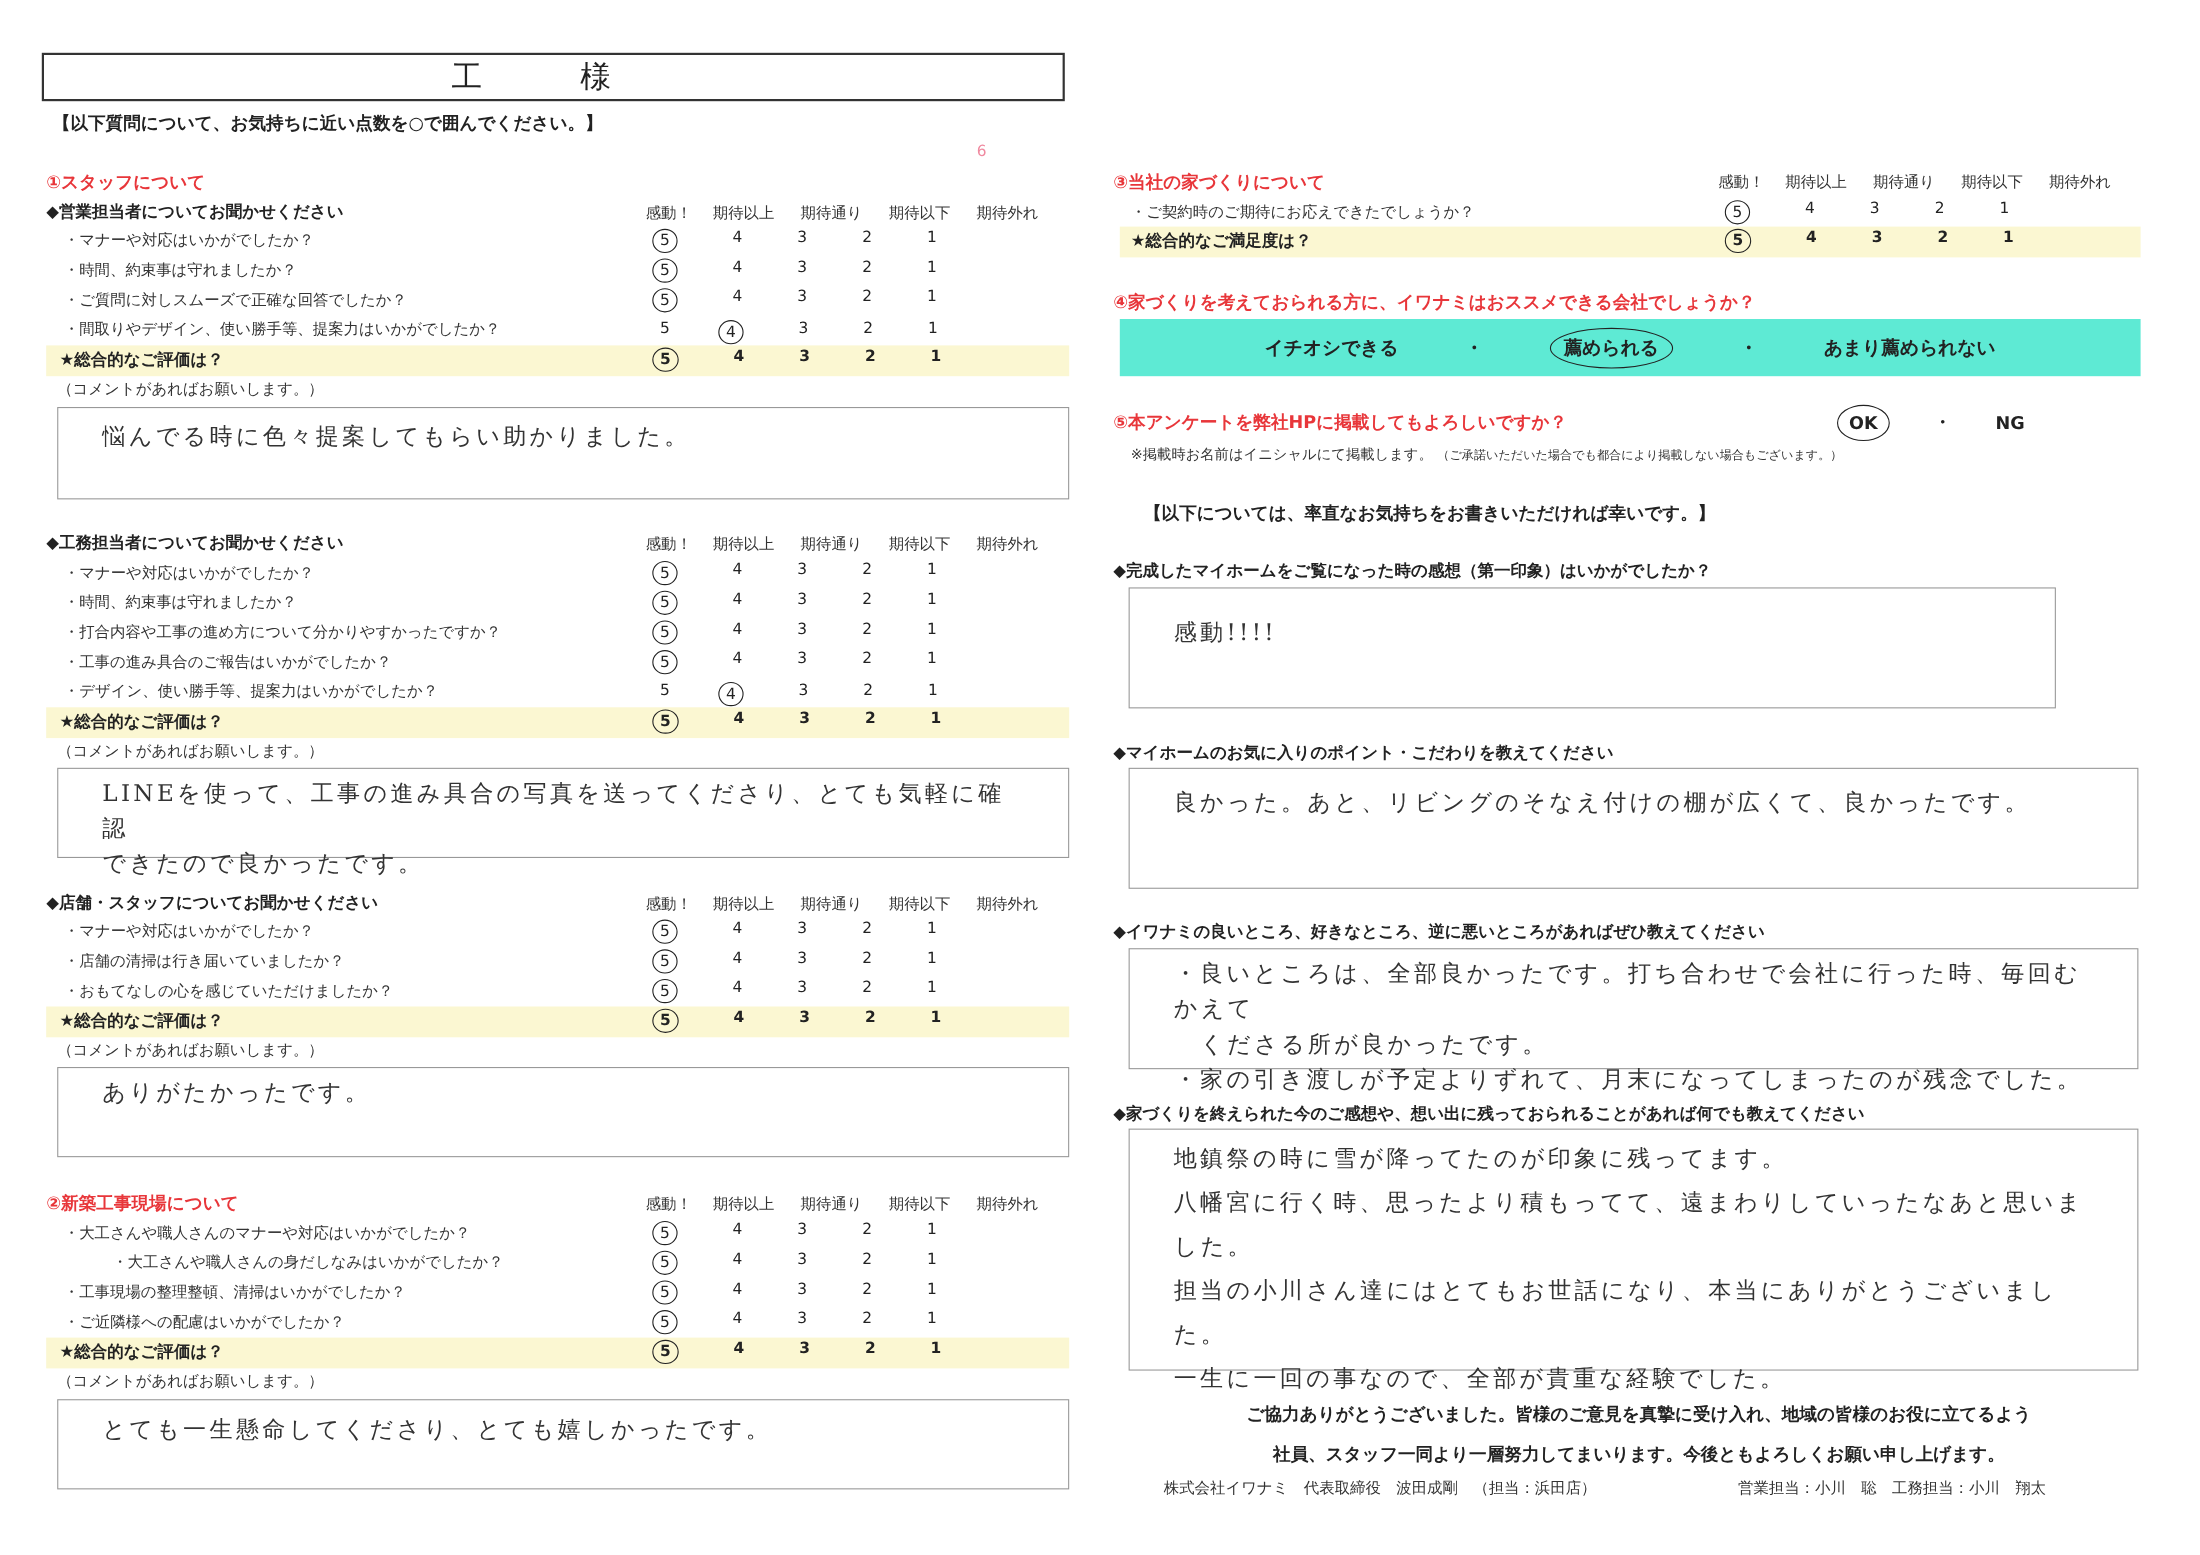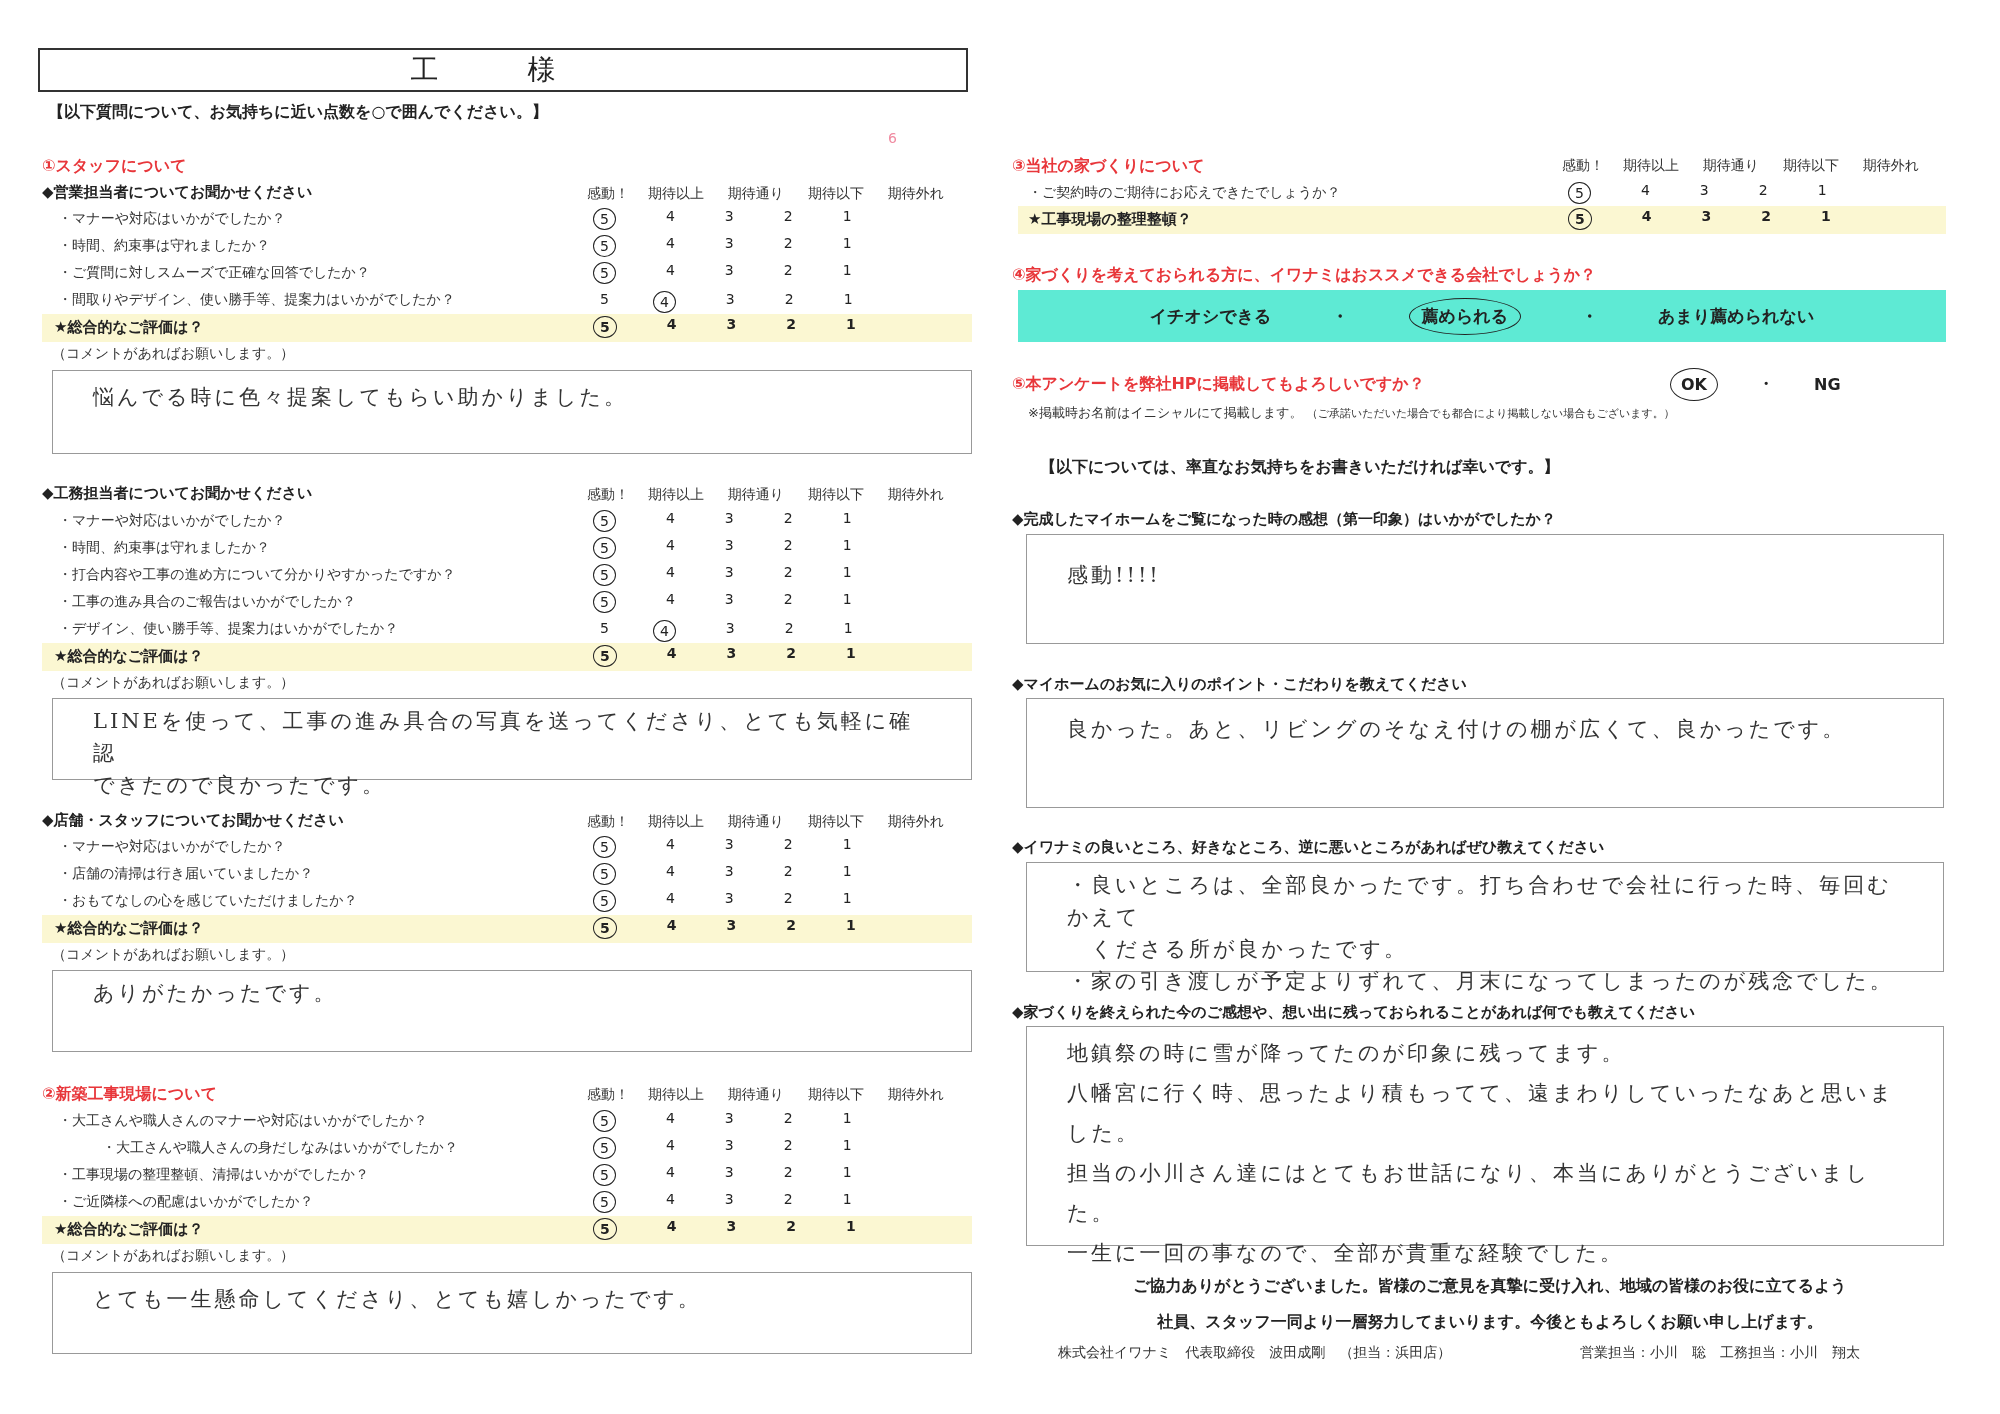--- a/index.html
+++ b/index.html
@@ -315,21 +315,21 @@
 <div class="abs" style="left:1568px;top:182px;">
     <div style="display:flex;gap:50px;font-size:14px;">
       <span class="circled">5</span>
       <span>4</span>
       <span>3</span>
       <span>2</span>
       <span>1</span>
     </div>
   </div>
 <div class="abs star-row" style="left:1018px;top:206px;width:928px;height:28px;"></div>
-<div class="abs total-label" style="left:1028px;top:210px;">★工事現場の整理整頓？</div>
+<div class="abs total-label" style="left:1028px;top:210px;">★総合的なご満足度は？</div>
 <div class="abs total-num" style="left:1568px;top:208px;">
     <div style="display:flex;gap:50px;font-size:14px;">
       <span class="circled">5</span>
       <span>4</span>
       <span>3</span>
       <span>2</span>
       <span>1</span>
     </div>
   </div>
 
@@ -349,21 +349,21 @@
   <span>NG</span>
 </div>
 <div class="abs note" style="left:1028px;top:404px;">
   <span>※掲載時お名前はイニシャルにて掲載します。</span>
   <span style="font-size:11px;">（ご承諾いただいた場合でも都合により掲載しない場合もございます。）</span>
 </div>
 
 <div class="abs instr" style="left:1040px;top:457px;">【以下については、率直なお気持ちをお書きいただければ幸いです。】</div>
 
 <div class="abs section-head" style="left:1012px;top:510px;">◆完成したマイホームをご覧になった時の感想（第一印象）はいかがでしたか？</div>
-<div class="abs comment-box" style="left:1026px;top:534px;width:918px;height:110px;">
+<div class="abs comment-box" style="left:1026px;top:534px;width:843px;height:110px;">
   <div class="hand" style="padding-top:22px;">感動!!!!</div>
 </div>
 
 <div class="abs section-head" style="left:1012px;top:675px;">◆マイホームのお気に入りのポイント・こだわりを教えてください</div>
 <div class="abs comment-box" style="left:1026px;top:698px;width:918px;height:110px;">
   <div class="hand" style="padding-top:12px;">
     <div>良かった。あと、リビングのそなえ付けの棚が広くて、良かったです。</div>
   </div>
 </div>
 

